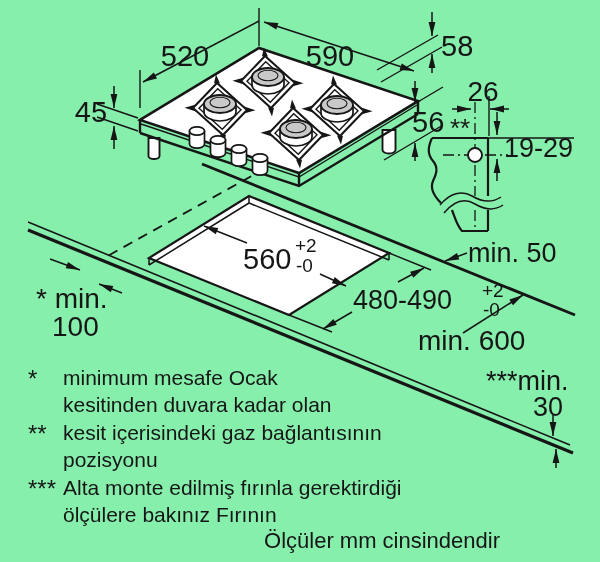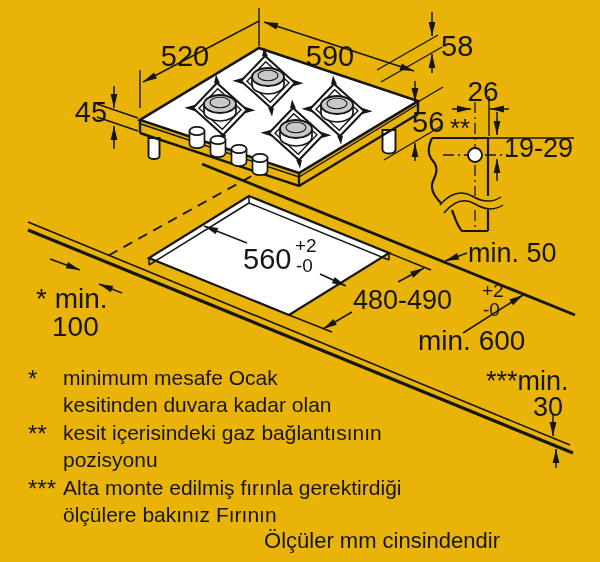--- a/index.html
+++ b/index.html
@@ -1,17 +1,17 @@
 <!DOCTYPE html>
 <html><head>
 <meta charset="utf-8">
 <style>
   html,body{margin:0;padding:0;background:#fff;}
   .stage{
-    width:600px;height:562px;background:#eab308;position:relative;
+    width:600px;height:562px;background:#86efac;position:relative;
     font-family:"Liberation Sans", sans-serif;overflow:hidden;
   }
   svg{display:block;}
   svg text{
     font-family:"Liberation Sans", sans-serif;
     fill:#161616;
   }
   .ln{stroke:#161616;fill:none;}
   .fillw{fill:#ffffff;stroke:#161616;}
 </style>

